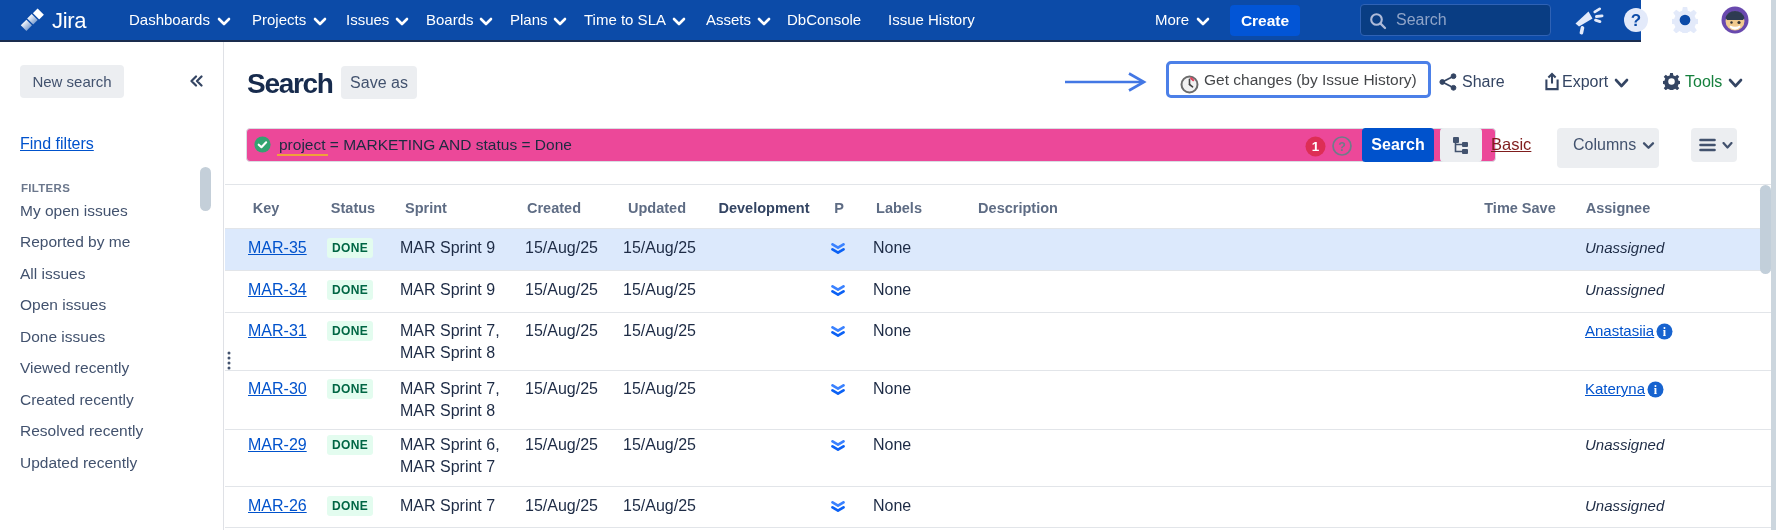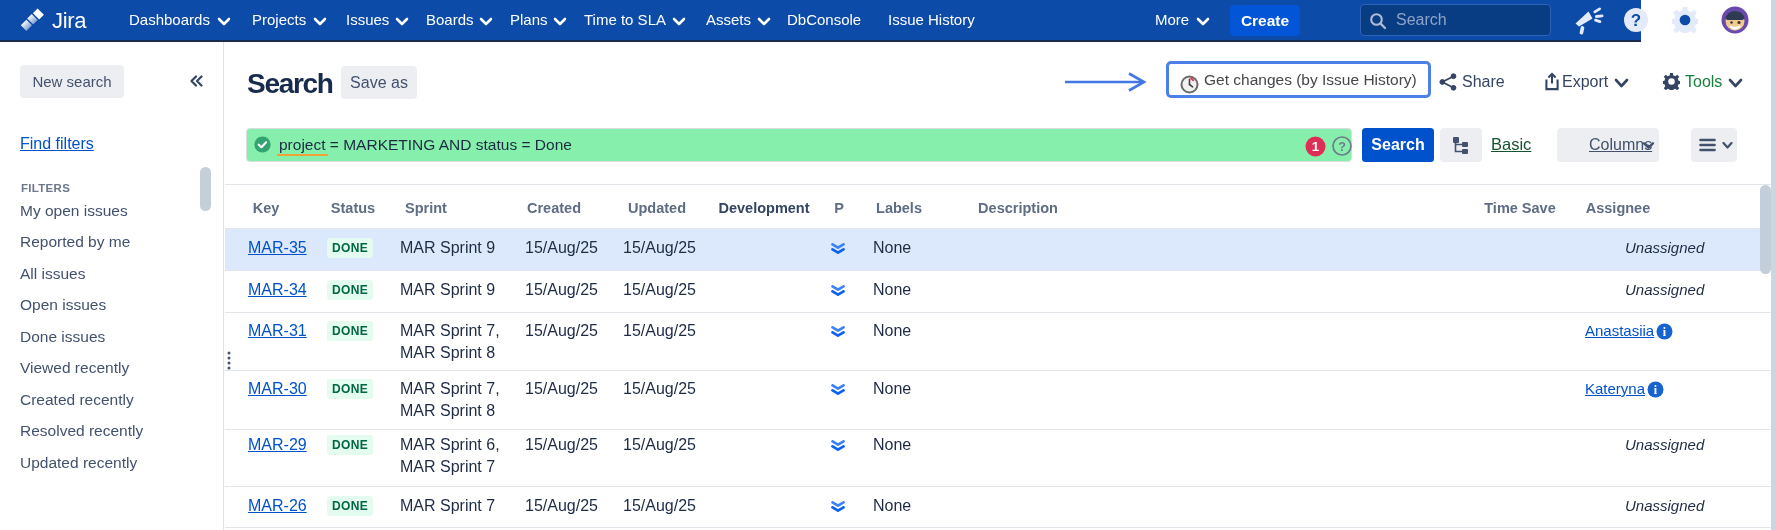--- a/index.html
+++ b/index.html
@@ -27,21 +27,21 @@
 
 .hcell { position:absolute; top:196px; height:24px; line-height:24px;
   color:#5e6c84; font-size:14.5px; font-weight:bold; white-space:nowrap; transform:translateX(-50%); }
 .rowline { position:absolute; left:225px; width:1546px; height:1px; background:#e2e5e9; }
 .cell { position:absolute; height:24px; line-height:24px; color:#1d2b45;
   font-size:16px; white-space:nowrap; }
 .keylink { color:#0052cc; text-decoration:underline; }
 .done { position:absolute; width:46px; height:20px; background:#e3fcef;
   border-radius:3px; color:#006644; font-size:12px; font-weight:bold;
   text-align:center; line-height:20px; letter-spacing:0.3px; }
-.unas { font-style:italic; font-size:15px;margin-left:40px; }
+.unas { font-style:italic; font-size:15px; }
 .alink { color:#0052cc; text-decoration:underline; font-size:15px; }
 </style>
 </head>
 <body>
 <div id="page">
 
   <div id="nav">
 
     <svg class="abs" style="left:0; top:0;" width="100" height="40" viewBox="0 0 100 40">
       <defs>
@@ -196,21 +196,21 @@
     </svg>
   <svg class="abs" style="left:1663px; top:73px;" width="17" height="17" viewBox="0 0 34 34">
     <path fill="#344563" d="M14.2 0h5.6l.9 5a12.5 12.5 0 0 1 3.6 1.5l4.2-3 4 4-3 4.2a12.5 12.5 0 0 1 1.5 3.6l5 .9v5.6l-5 .9a12.5 12.5 0 0 1-1.5 3.6l3 4.2-4 4-4.2-3a12.5 12.5 0 0 1-3.6 1.5l-.9 5h-5.6l-.9-5a12.5 12.5 0 0 1-3.6-1.5l-4.2 3-4-4 3-4.2a12.5 12.5 0 0 1-1.5-3.6l-5-.9v-5.6l5-.9a12.5 12.5 0 0 1 1.5-3.6l-3-4.2 4-4 4.2 3a12.5 12.5 0 0 1 3.6-1.5z"></path>
     <circle cx="17" cy="17" r="6.5" fill="#fff"></circle>
   </svg>
   <span class="abs" style="left:1685px; top:73px; color:#15803d; font-size:16px;">Tools</span>
   <svg class="abs" style="left:1728px; top:78px;" width="15" height="10" viewBox="0 0 15 10">
       <path d="M2 2 L7.5 8 L13 2" fill="none" stroke="#344563" stroke-width="2.6" stroke-linecap="round" stroke-linejoin="round"></path>
     </svg>
 
-  <div class="abs" style="left:246px; top:128px; width:1106px; height:34px; background:#86efac; border:1px solid #d9dde3; border-radius:4px;">
+  <div class="abs" style="left:246px; top:128px; width:1250px; height:34px; background:#ec4899; border:1px solid #d9dde3; border-radius:4px;">
     <svg class="abs" style="left:7px; top:7px;" width="17" height="17" viewBox="0 0 21 21">
       <circle cx="10.5" cy="10.5" r="10" fill="#32a371"></circle>
       <path d="M5.8 10.7 L9.2 13.9 L15 7.8" fill="none" stroke="#fff" stroke-width="2.6" stroke-linecap="round" stroke-linejoin="round"></path>
     </svg>
     <span class="abs" style="left:32px; top:0; height:32px; line-height:32px; color:#1c2b41; font-size:15.5px;">project = MARKETING AND status = Done</span>
     <div class="abs" style="left:30px; top:24.5px; width:51px; height:2.6px; background:#efa23a;"></div>
     <svg class="abs" style="left:1058px; top:7px;" width="21" height="21" viewBox="0 0 21 21">
       <circle cx="10.5" cy="10.5" r="10" fill="#dd2e55"></circle>
       <text x="10.5" y="15.3" text-anchor="middle" fill="#fff" font-size="13.5" font-weight="bold" font-family="Liberation Sans">1</text>
     </svg>
@@ -223,22 +223,22 @@
   <div class="graybtn" style="left:1440px; top:128px; width:42px; height:34px;">
     <svg class="abs" style="left:12px; top:8px;" width="18" height="18" viewBox="0 0 18 18">
       <g fill="#42526e">
         <rect x="1" y="1" width="6" height="6" rx="1"></rect>
         <rect x="10" y="6" width="6" height="5" rx="1"></rect>
         <rect x="10" y="13" width="6" height="5" rx="1"></rect>
         <path d="M3.5 7 L3.5 15.5 L10 15.5 M3.5 8.5 L10 8.5" fill="none" stroke="#42526e" stroke-width="1.6"></path>
       </g>
     </svg>
   </div>
-  <a class="abs" style="left:1491px; top:135px; color:#14532d; font-size:16.5px; text-decoration:underline;">Basic</a>
-  <div class="graybtn" style="left:1557px; top:128px; width:102px; height:34px; font-size:16px; line-height:34px; text-align:left; padding-left:32px;text-decoration:underline;">Columns
+  <a class="abs" style="left:1491px; top:135px; color:#7f1d1d; font-size:16.5px; text-decoration:underline;">Basic</a>
+  <div class="graybtn" style="left:1557px; top:128px; width:102px; height:40px; font-size:16px; line-height:34px; text-align:left; padding-left:16px;">Columns
     <svg class="abs" style="left:85px; top:14px;" width="13" height="8" viewBox="0 0 14 9">
         <path d="M2 1.5 L7 6.5 L12 1.5" fill="none" stroke="#42526e" stroke-width="2.6" stroke-linecap="round" stroke-linejoin="round"></path>
       </svg>
   </div>
   <div class="graybtn" style="left:1691px; top:128px; width:46px; height:34px;">
     <svg class="abs" style="left:8px; top:10px;" width="17" height="14" viewBox="0 0 17 14">
       <g stroke="#42526e" stroke-width="2.6" stroke-linecap="round">
         <line x1="1.5" y1="2" x2="15.5" y2="2"></line>
           <line x1="1.5" y1="7" x2="15.5" y2="7"></line>
           <line x1="1.5" y1="12" x2="15.5" y2="12"></line>

